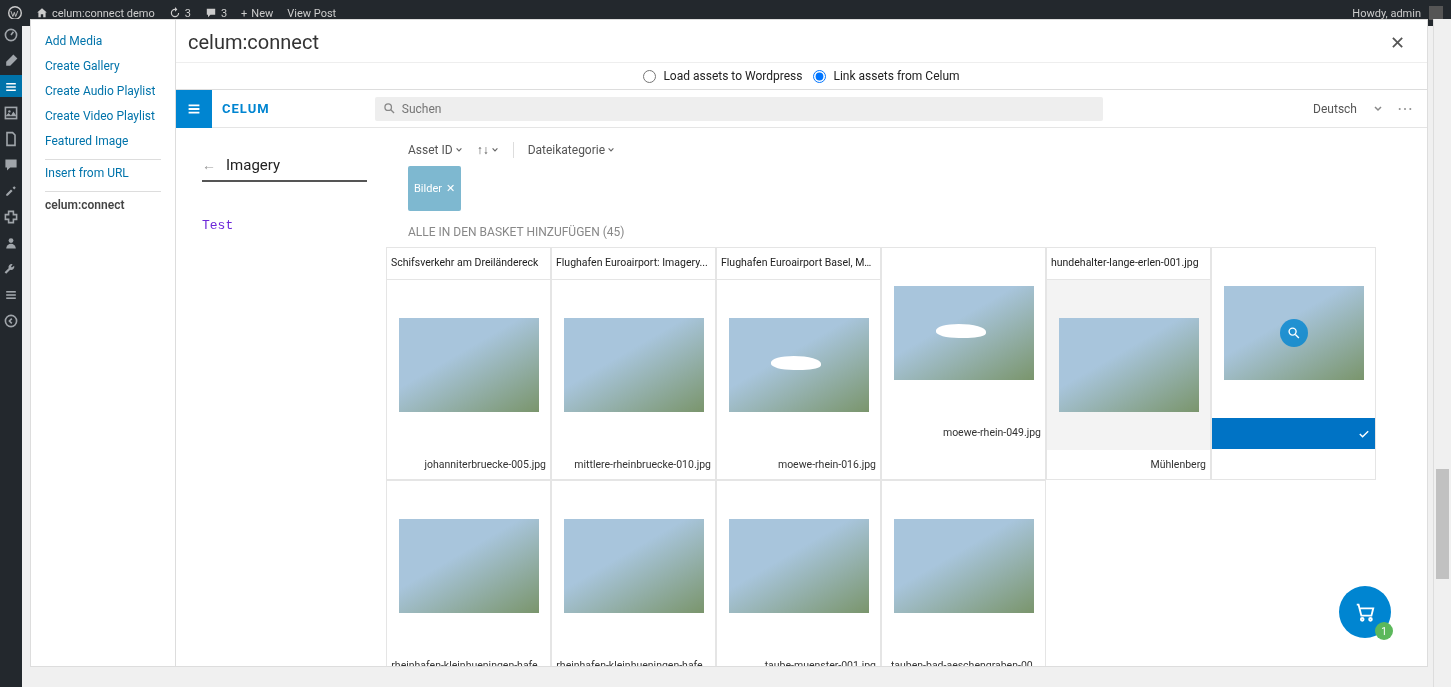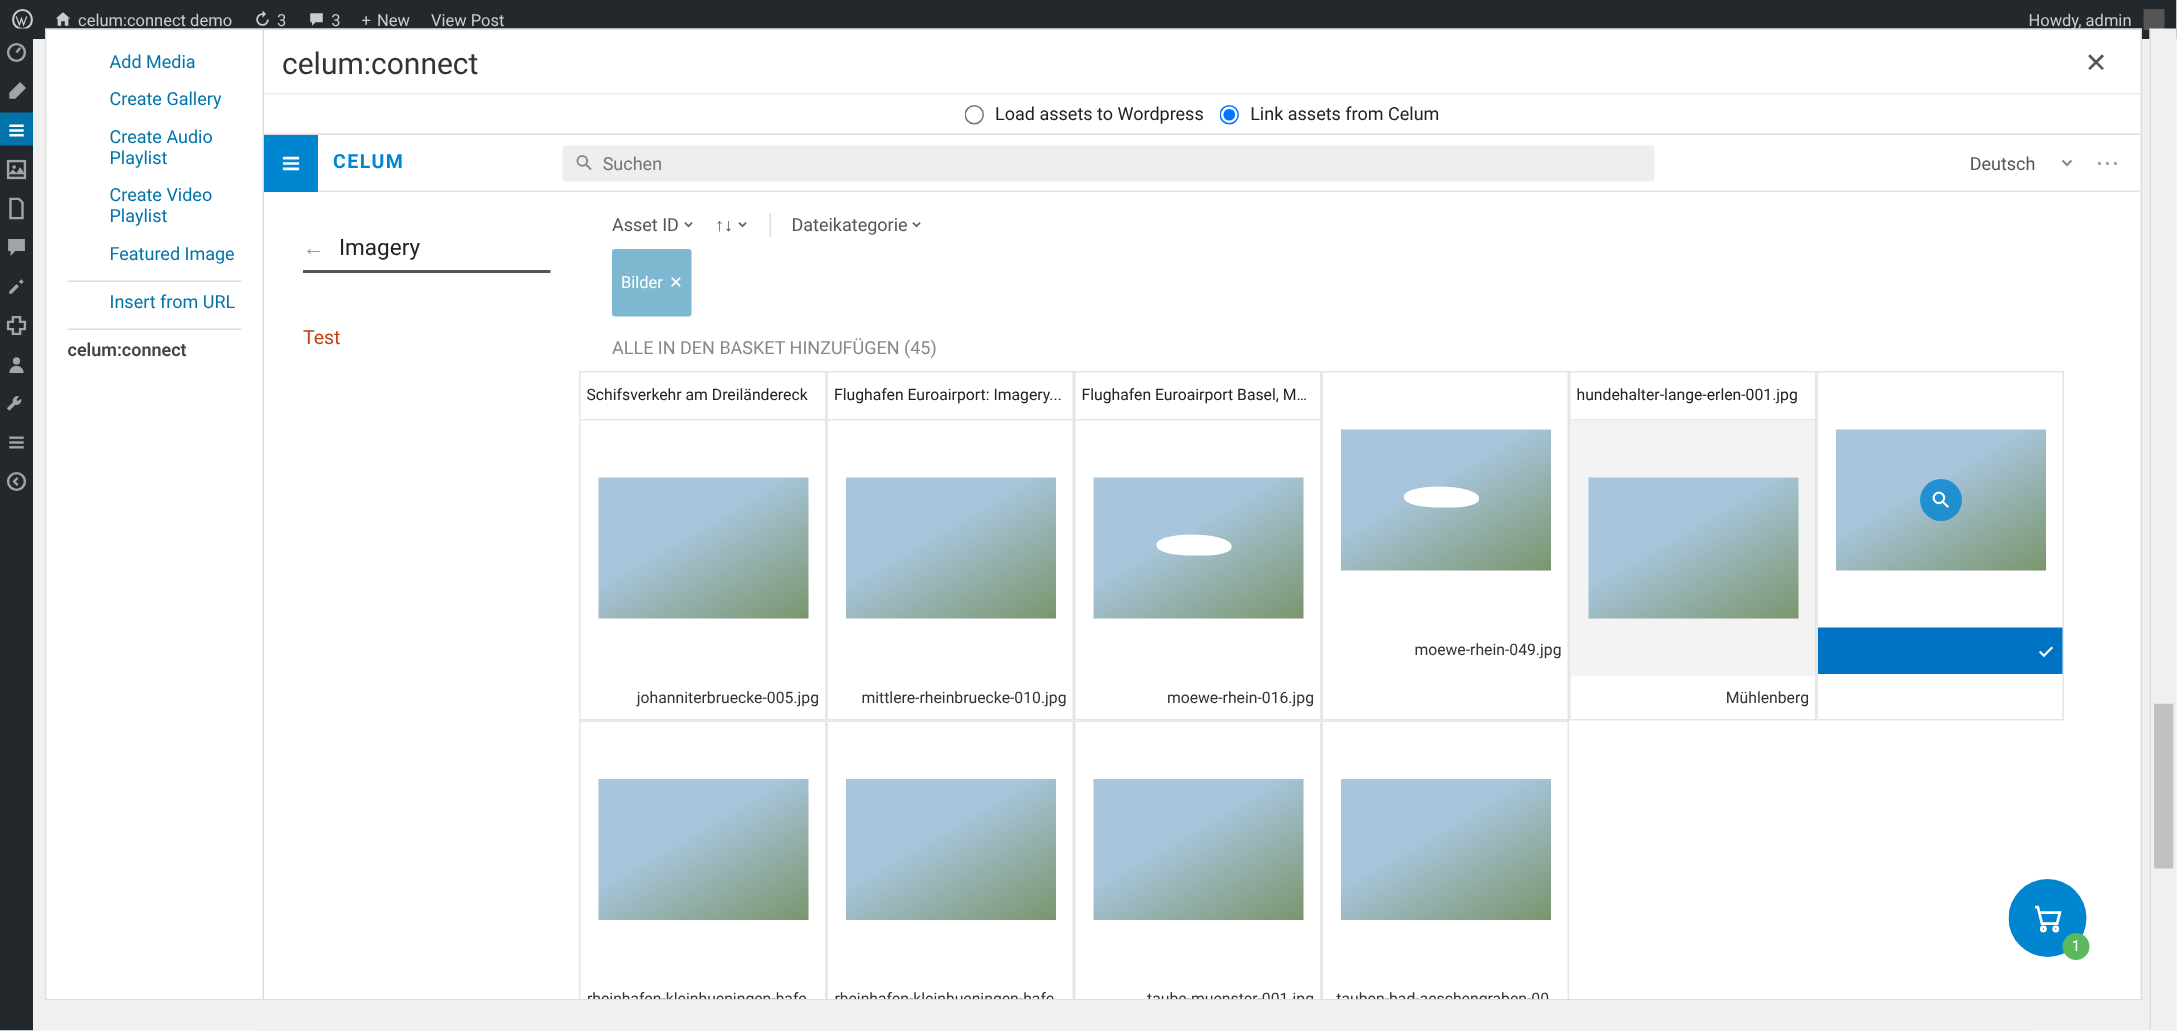--- a/index.html
+++ b/index.html
@@ -14,21 +14,21 @@
 .wprail { position: absolute; left: 0; top: 19px; bottom: 0; width: 22px; background: #23282d; display: flex; flex-direction: column; align-items: center; gap: 10px; padding-top: 8px; }
 .wprail .ic { width: 16px; height: 16px; color: #a0a5aa; display: flex; align-items: center; justify-content: center; font-size: 14px; cursor: pointer; }
 .wprail .ic.active { color: #fff; }
 .wprail .bluebg { position: absolute; left:0; width:22px; height:22px; top:56px; background:#0073aa; }
 
 
 .modal { position: absolute; left: 30px; top: 19px; right: 23px; bottom: 20px; background: #fff; display: flex; border: 1px solid #ddd; }
 
 
 .leftpanel { width: 145px; border-right: 1px solid #ddd; padding: 14px 14px; font-size: 12px; }
-.leftpanel a { display: block; color: #0073aa; text-decoration: none; margin-bottom: 11px; cursor: pointer; margin-left: 28px; }
+.leftpanel a { display: block; color: #0073aa; text-decoration: none; margin-bottom: 11px; cursor: pointer; }
 .leftpanel .sep { border-top: 1px solid #ddd; margin: 6px 0; }
 .leftpanel .current { color: #444; font-weight: 600; margin-top: 6px; }
 
 
 .main { flex: 1; display: flex; flex-direction: column; position: relative; }
 .modalhead { display: flex; align-items: center; justify-content: space-between; padding: 10px 18px 8px 12px; }
 .modaltitle { font-size: 20px; color: #333; }
 .closex { font-size: 18px; color: #555; cursor: pointer; padding: 0 4px; }
 
 .radiorow { text-align: center; padding: 6px 0; font-size: 12px; color: #222; border-top: 1px solid #eee; border-bottom: 1px solid #ddd; }
@@ -44,21 +44,21 @@
 .celumbar .search input { border: none; background: transparent; outline: none; font-size: 12px; flex: 1; }
 .celumbar .lang { margin-left: auto; margin-right: 14px; font-size: 12px; color: #555; display: flex; align-items: center; gap: 16px; cursor: pointer; }
 .celumbar .dots { margin-right: 12px; color: #999; cursor: pointer; letter-spacing: 2px; }
 
 
 .bodyrow { flex: 1; display: flex; overflow: hidden; }
 .subnav { width: 210px; padding: 28px 20px 0 26px; }
 .subnav .back { color: #999; margin-right: 10px; font-size: 14px; }
 .subnav .tab { font-size: 15px; color: #222; }
 .subnav .tabrow { display: flex; align-items: center; border-bottom: 2px solid #555; padding-bottom: 6px; margin-bottom: 4px; width: 165px; }
-.subnav .test { font-size: 13px; color: #c2410c; margin-top: 36px; cursor: pointer; }
+.subnav .test { font-size: 13px; color: #6d28d9; margin-top: 36px; cursor: pointer; font-family: Liberation Mono, monospace; }
 
 .gallery { flex: 1; display: flex; flex-direction: column; overflow: hidden; }
 .filterrow { padding: 14px 22px 4px 22px; display: flex; align-items: center; gap: 14px; font-size: 12px; color: #555; }
 .filterrow .pill { color: #555; display: flex; align-items: center; gap: 2px; cursor: pointer; }
 .filterrow .divider { width: 1px; height: 16px; background: #ddd; }
 .chiprow { padding: 4px 22px; }
 .chip { display: inline-flex; align-items: center; gap: 4px; background: #7eb8d0; color: #fff; font-size: 11px; padding: 16px 6px; border-radius: 2px; cursor: pointer; }
 .addall { padding: 10px 22px 8px 22px; font-size: 12px; color: #888; cursor: pointer; }
 
 .gridwrap { flex: 1; overflow-y: scroll; position: relative; }

